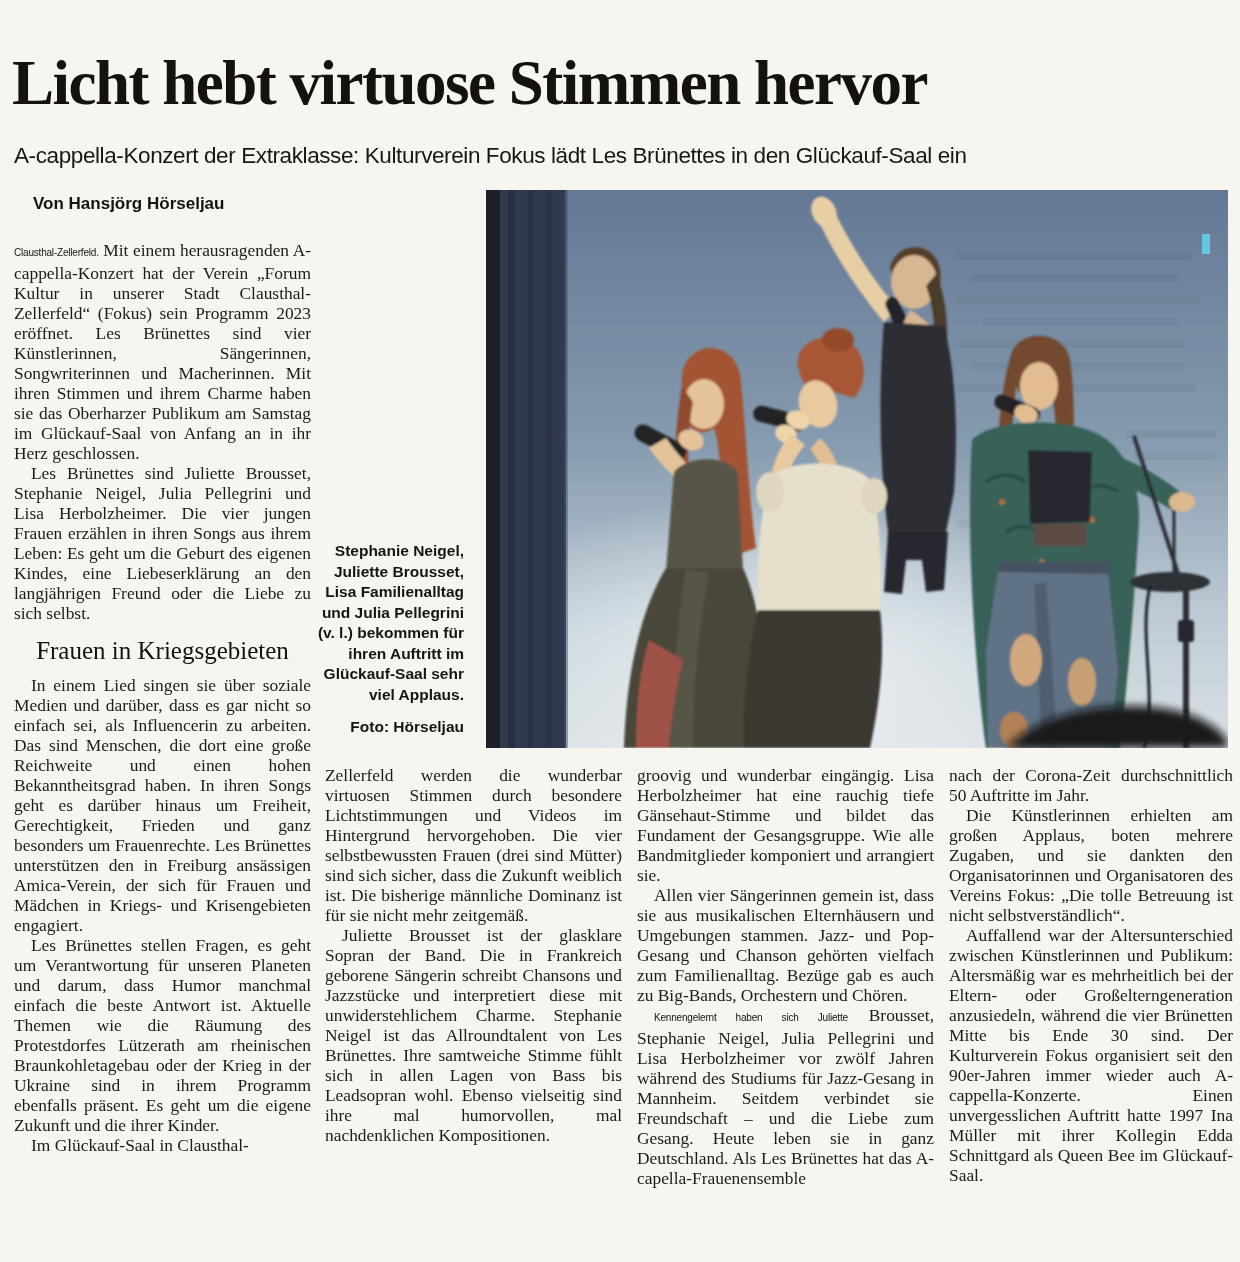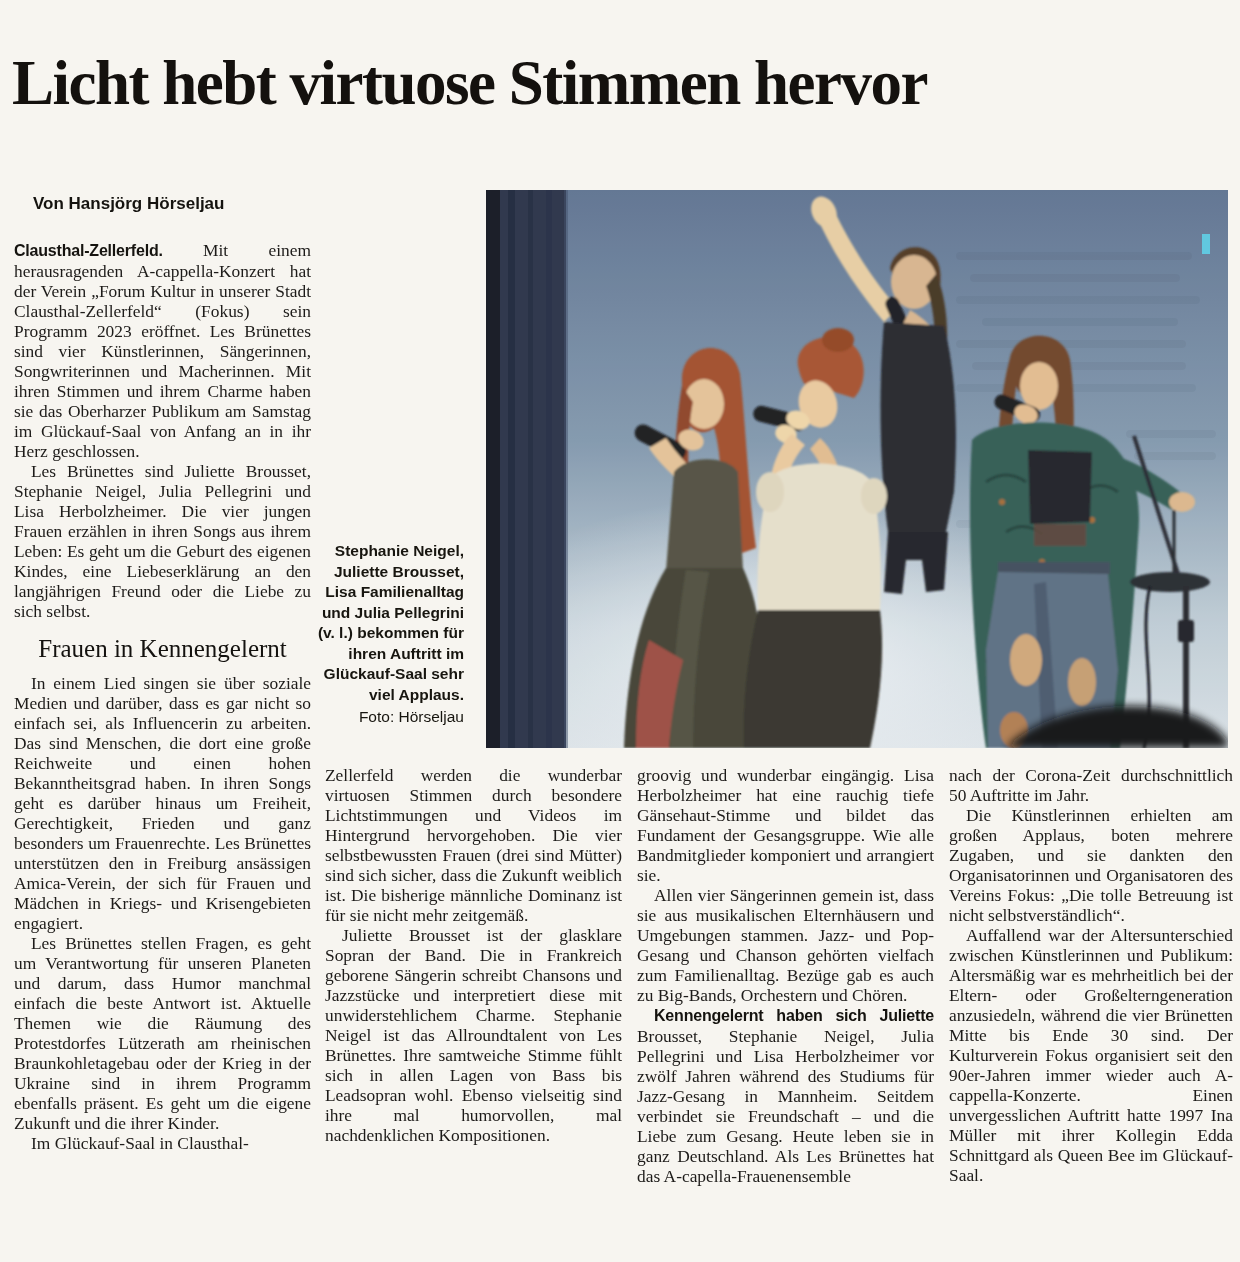--- a/index.html
+++ b/index.html
@@ -45,55 +45,56 @@
   }
   .photo svg{display:block;width:742px;height:558px;}
 
   .caption{
     position:absolute;left:316px;top:541px;width:148px;
     text-align:right;
     font:700 15.5px/20.5px "Liberation Sans", sans-serif;
     color:#17150f;
   }
   .cap-text{display:block;}
-  .cap-credit{display:block;font-weight:400;margin-top:2px;}
+  .cap-credit{display:block;font-weight:700;margin-top:12px;}
 
   .col{position:absolute;top:765px;width:297px;}
   .col1{left:14px;top:240px;}
   .col2{left:325px;}
   .col3{left:637px;}
   .col4{left:949px;width:284px;}
 
   .para{
     margin:0;
     font:400 17.4px/20px "Liberation Serif", serif;
     text-align:justify;
     hyphens:auto;-webkit-hyphens:auto;
     color:#1d1b19;
   }
   .indent{text-indent:17px;}
   .lead{
     font-family:"Liberation Sans", sans-serif;
-    font-weight:700;font-size:16px;
+    font-weight:400;font-size:10px;
     letter-spacing:-0.2px;color:#15130f;
   }
   .subhead{
     font:400 25px/1.1 "Liberation Serif", serif;
     font-weight:400;text-align:center;
     margin:14px 0 10px;color:#14120f;
   }
 </style>
 </head>
 <body>
 
 <div class="page">
 
 
   <h1 class="headline">Licht hebt virtuose Stimmen hervor</h1>
 
+  <div class="deck">A-cappella-Konzert der Extraklasse: Kulturverein Fokus lädt Les Brünettes in den Glückauf-Saal ein</div>
 
   <div class="byline">Von Hansjörg Hörseljau</div>
 
   <figure class="photo">
     <svg viewBox="0 0 742 558" aria-hidden="true">
       <defs>
         <linearGradient id="bgGrad" x1="0" y1="0" x2="0" y2="1">
           <stop offset="0" stop-color="#5e7290"></stop>
           <stop offset="0.45" stop-color="#8298ad"></stop>
           <stop offset="0.78" stop-color="#c2cfd7"></stop>
@@ -238,21 +239,21 @@
   </figure>
 
   <figcaption class="caption">
     <span class="cap-text">Stephanie Neigel, Juliette Brousset, Lisa Familienalltag und Julia Pellegrini (v. l.) bekommen für ihren Auftritt im Glückauf-Saal sehr viel Applaus.</span>
     <span class="cap-credit">Foto: Hörseljau</span>
   </figcaption>
 
   <div class="col col1">
     <p class="para"><span class="lead">Clausthal-Zellerfeld.</span> <span>Mit einem herausragenden A-cappella-Konzert hat der Verein „Forum Kultur in unserer Stadt Clausthal-Zellerfeld“ (Fokus) sein Programm 2023 eröffnet. Les Brünettes sind vier Künstlerinnen, Sängerinnen, Songwriterinnen und Macherinnen. Mit ihren Stimmen und ihrem Charme haben sie das Oberharzer Publikum am Samstag im Glückauf-Saal von Anfang an in ihr Herz geschlossen.</span></p>
     <p class="para indent">Les Brünettes sind Juliette Brousset, Stephanie Neigel, Julia Pellegrini und Lisa Herbolzheimer. Die vier jungen Frauen erzählen in ihren Songs aus ihrem Leben: Es geht um die Geburt des eigenen Kindes, eine Liebeserklärung an den langjährigen Freund oder die Liebe zu sich selbst.</p>
-    <h3 class="subhead">Frauen in Kennengelernt</h3>
+    <h3 class="subhead">Frauen in Kriegsgebieten</h3>
     <p class="para indent">In einem Lied singen sie über soziale Medien und darüber, dass es gar nicht so einfach sei, als Influencerin zu arbeiten. Das sind Menschen, die dort eine große Reichweite und einen hohen Bekanntheitsgrad haben. In ihren Songs geht es darüber hinaus um Freiheit, Gerechtigkeit, Frieden und ganz besonders um Frauenrechte. Les Brünettes unterstützen den in Freiburg ansässigen Amica-Verein, der sich für Frauen und Mädchen in Kriegs- und Krisengebieten engagiert.</p>
     <p class="para indent">Les Brünettes stellen Fragen, es geht um Verantwortung für unseren Planeten und darum, dass Humor manchmal einfach die beste Antwort ist. Aktuelle Themen wie die Räumung des Protestdorfes Lützerath am rheinischen Braunkohletagebau oder der Krieg in der Ukraine sind in ihrem Programm ebenfalls präsent. Es geht um die eigene Zukunft und die ihrer Kinder.</p>
     <p class="para indent">Im Glückauf-Saal in Clausthal-</p>
   </div>
 
   <div class="col col2">
     <p class="para">Zellerfeld werden die wunderbar virtuosen Stimmen durch besondere Lichtstimmungen und Videos im Hintergrund hervorgehoben. Die vier selbstbewussten Frauen (drei sind Mütter) sind sich sicher, dass die Zukunft weiblich ist. Die bisherige männliche Dominanz ist für sie nicht mehr zeitgemäß.</p>
     <p class="para indent">Juliette Brousset ist der glasklare Sopran der Band. Die in Frankreich geborene Sängerin schreibt Chansons und Jazzstücke und interpretiert diese mit unwiderstehlichem Charme. Stephanie Neigel ist das Allroundtalent von Les Brünettes. Ihre samtweiche Stimme fühlt sich in allen Lagen von Bass bis Leadsopran wohl. Ebenso vielseitig sind ihre mal humorvollen, mal nachdenklichen Kompositionen.</p>
   </div>
 

